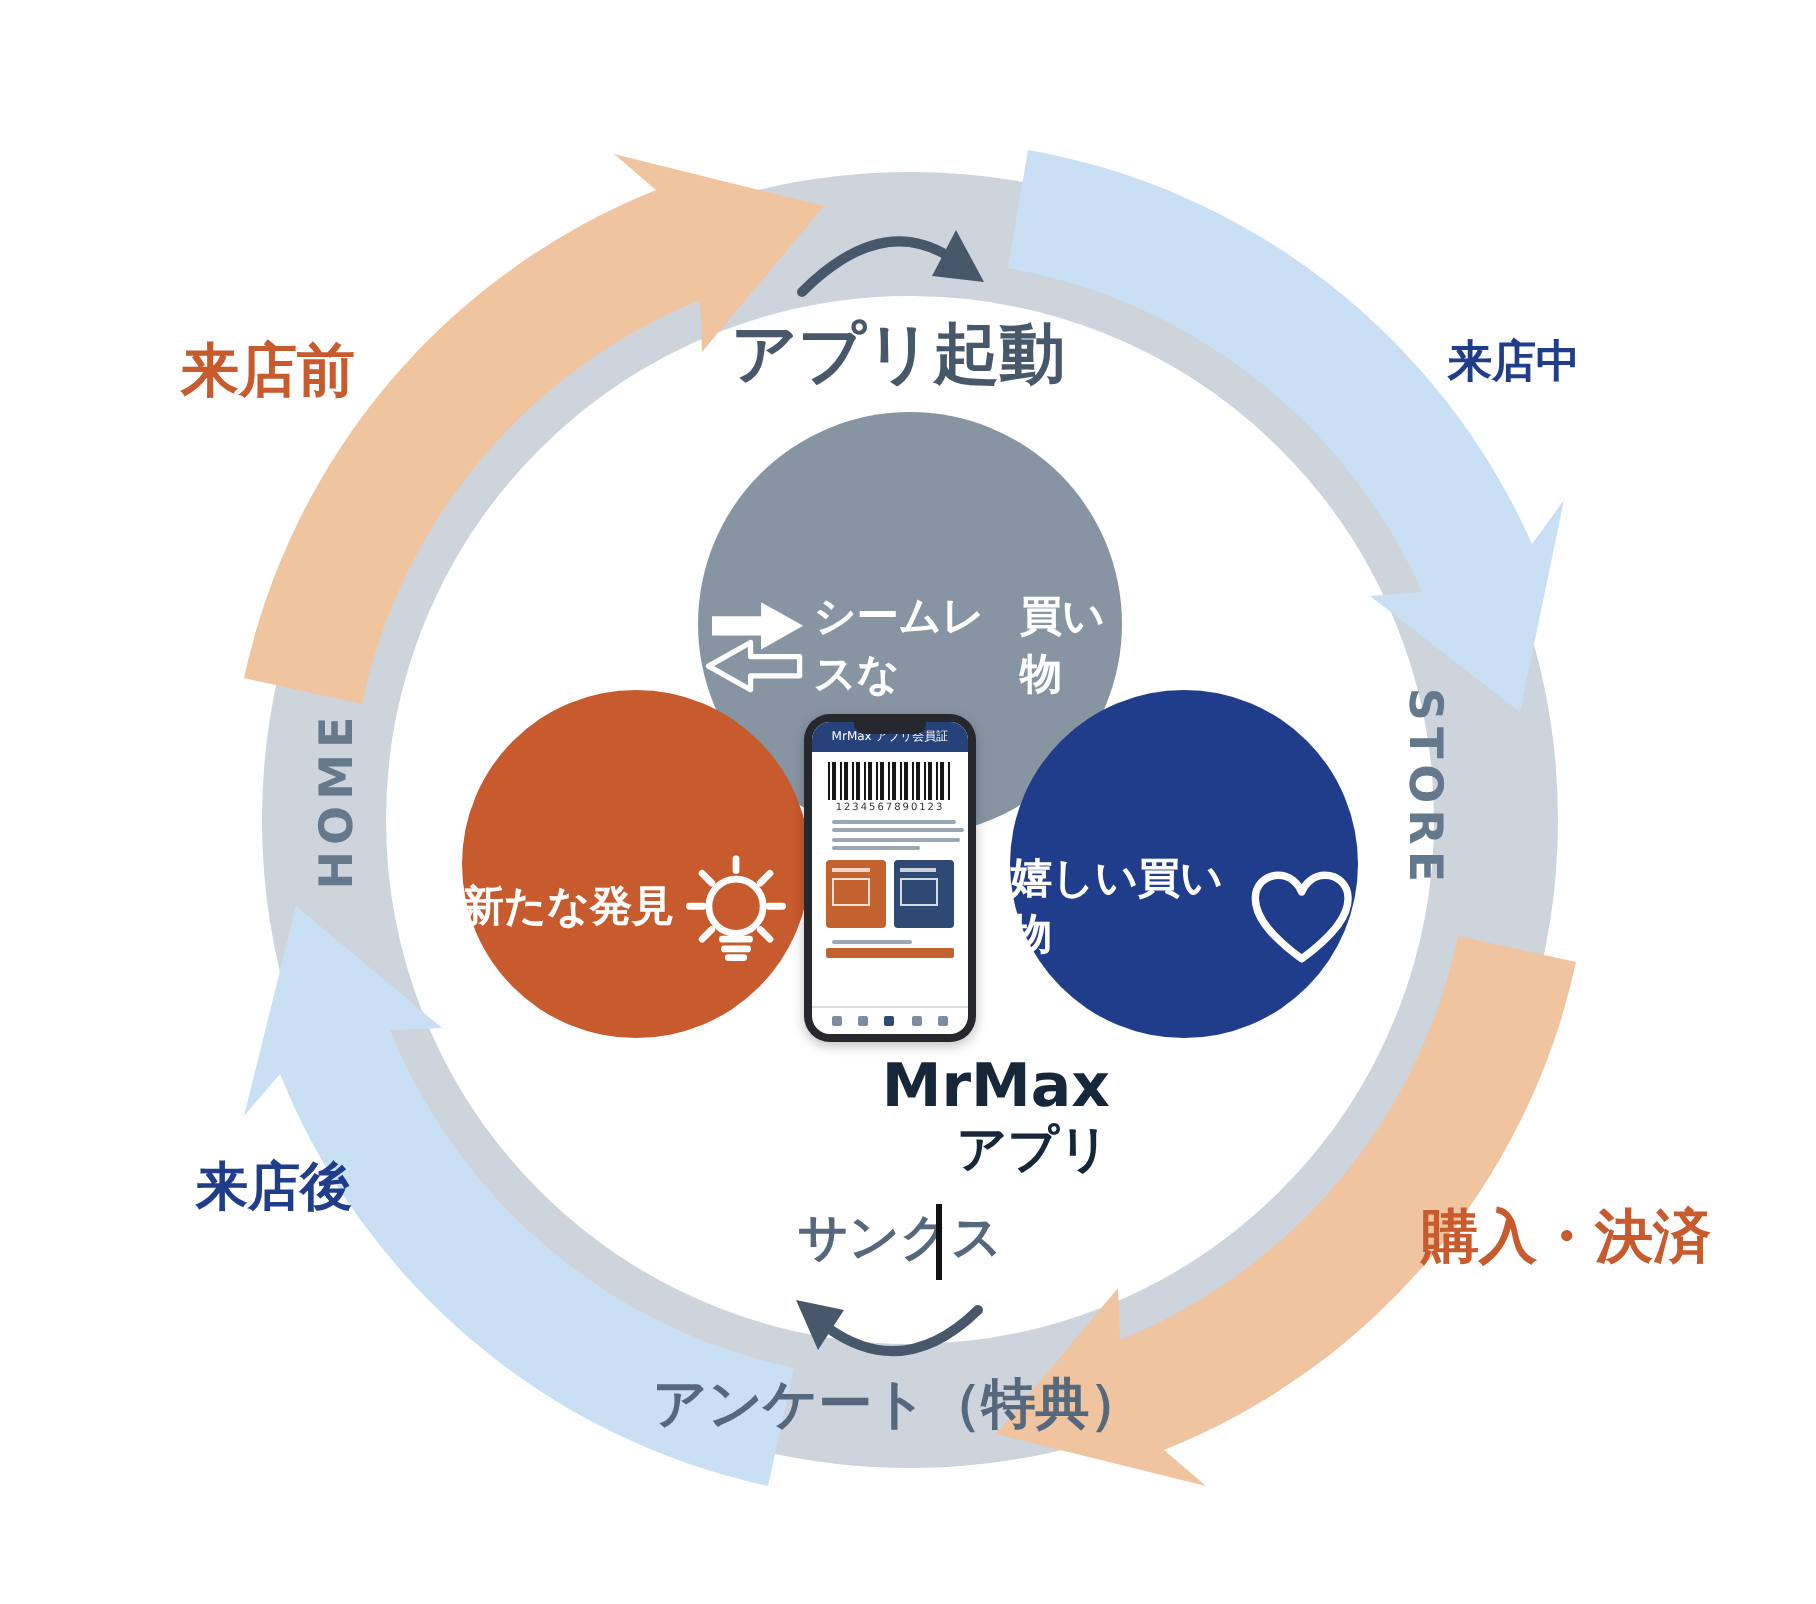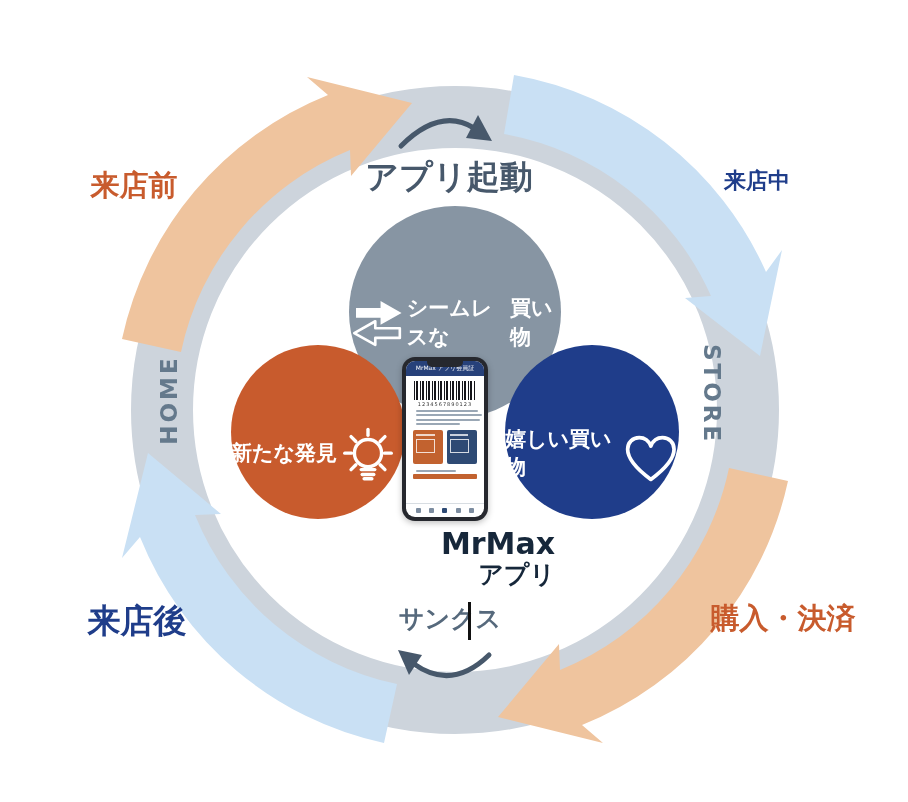--- a/index.html
+++ b/index.html
@@ -4,21 +4,21 @@
 <style>
   html,body { margin:0; padding:0; background:#fff; }
   body { font-family:"DejaVu Sans","Liberation Sans",sans-serif; }
   .canvas { position:relative; width:908px; height:802px; background:#fff; overflow:hidden; }
   .canvas svg.bg { position:absolute; left:0; top:0; z-index:0; }
 
   .lbl { position:absolute; font-weight:700; text-align:center; z-index:1; white-space:nowrap; }
   .stage-before   { left:44px;  top:166px; width:180px; font-size:29px; color:var(--orange,#C85B2D); }
   .stage-during   { left:667px; top:166px; width:180px; font-size:22px; color:var(--navy,#1F3D8A); }
   .stage-purchase { left:678px; top:599px; width:210px; font-size:29px; color:var(--orange,#C85B2D); }
-  .stage-after    { left:47px;  top:599px; width:180px; font-size:33px; color:var(--navy,#1F3D8A); }
+  .stage-after    { left:47px;  top:576px; width:180px; font-size:26px; color:var(--navy,#1F3D8A); }
 
   .zone-home  { left:104px; top:387px; width:130px; font-size:23px; letter-spacing:3px;
                 color:var(--slate,#64798C); transform:rotate(-90deg); }
   .zone-store { left:647px; top:381px; width:130px; font-size:23px; letter-spacing:3px;
                 color:var(--slate,#64798C); transform:rotate(90deg); }
 
   .tp-launch { left:349px; top:155px; width:200px; font-size:33px; color:var(--dark-slate,#47586B); }
   .tp-thanks { left:350px; top:602px; width:200px; font-size:25px; font-weight:700; color:var(--slate-text,#56697C); }
   .tp-survey { left:324px; top:684px; width:250px; font-size:27px; font-weight:600; color:var(--slate-text,#56697C); }
   .text-cursor { position:absolute; left:468px; top:602px; width:3px; height:38px; background:#111; z-index:2; }
@@ -93,20 +93,21 @@
   <div class="lbl stage-during">来店中</div>
   <div class="lbl stage-purchase">購入・決済</div>
   <div class="lbl stage-after">来店後</div>
 
   <div class="lbl zone-home">HOME</div>
   <div class="lbl zone-store">STORE</div>
 
   <div class="lbl tp-launch">アプリ起動</div>
   <div class="lbl tp-thanks">サンクス</div>
   <div class="text-cursor"></div>
+  <div class="lbl tp-survey">アンケート（特典）</div>
 
   <div class="vcircle vc-seamless">
     <svg width="72" height="56" viewBox="0 0 66 54" class="vc-icon" style="margin-top:0">
       <polygon points="8,10 36,10 36,2 60,15.5 36,29 36,21 8,21" fill="#fff"></polygon>
       <polygon points="58,33 30,33 30,25 6,38.5 30,52 30,44 58,44" fill="none" stroke="#fff" stroke-width="3" stroke-linejoin="round"></polygon>
     </svg>
     <div class="vline">シームレスな</div>
     <div class="vline">買い物</div>
   </div>
 

